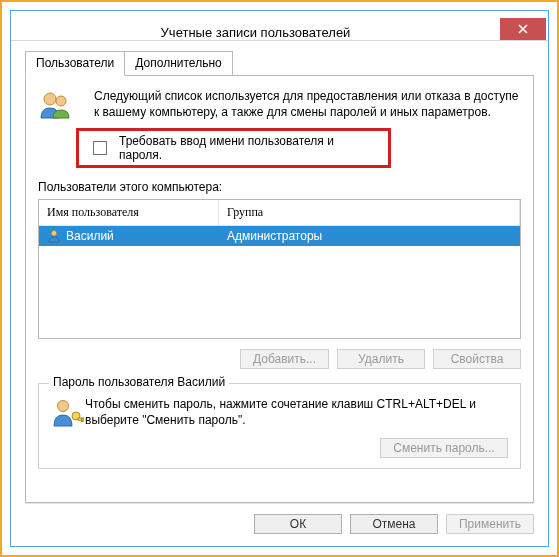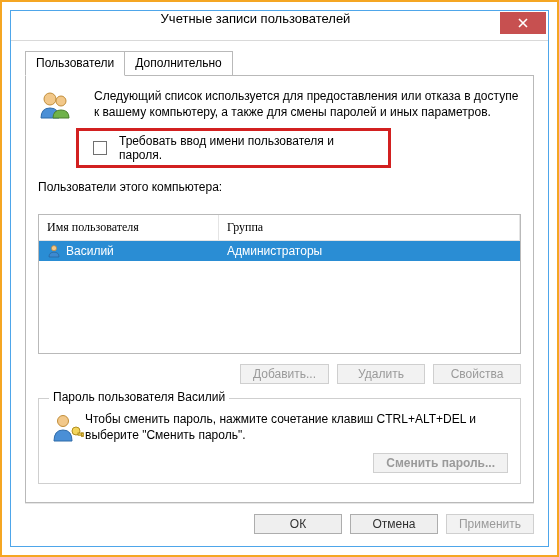--- a/index.html
+++ b/index.html
@@ -19,21 +19,21 @@
   .window {
     width: 100%; height: 100%;
     background: #fff;
     border: 1px solid #4ea6ea;
     display: flex; flex-direction: column;
   }
   .titlebar {
     height: 30px;
     background: #fff;
     border-bottom: 1px solid #d9d9d9;
-    display: flex; align-items: flex-start;
+    display: flex; align-items: flex-end;
     position: relative;
   }
   .titlebar-title {
     flex: 1;
     text-align: center;
     font-size: 13px;
     color: #000;
   }
   .close-btn {
     width: 46px; height: 22px;
@@ -109,21 +109,21 @@
     border: 1px solid #707070;
     background: #fff;
     flex: 0 0 14px;
   }
   .require-label {
     font-size: 12px;
   }
 
   .list-caption {
     font-size: 12px;
-    margin-bottom: 20px;
+    margin-bottom: 5px;
     text-decoration-color: rgba(0,0,0,0);
   }
 
   .userlist {
     border: 1px solid #b9b9b9;
     height: 140px;
     background: #fff;
     display: flex; flex-direction: column;
     overflow: hidden;
   }
@@ -207,21 +207,21 @@
   }
   .pwd-icon {
     width: 34px; height: 34px; flex: 0 0 34px;
   }
   .pwd-text {
     font-size: 12px;
     line-height: 1.35;
     flex: 1;
   }
   .pwd-btn-row {
-    display: flex; justify-content: flex-end; margin-top: 8px; font-weight: bold;
+    display: flex; justify-content: flex-end; margin-top: 8px;
   }
   .btn-wide { min-width: 128px; }
 
   .dialog-buttons {
     display: flex;
     justify-content: flex-end;
     gap: 8px;
     padding-top: 10px;
     border-top: 1px solid #e6e6e6;
   }

